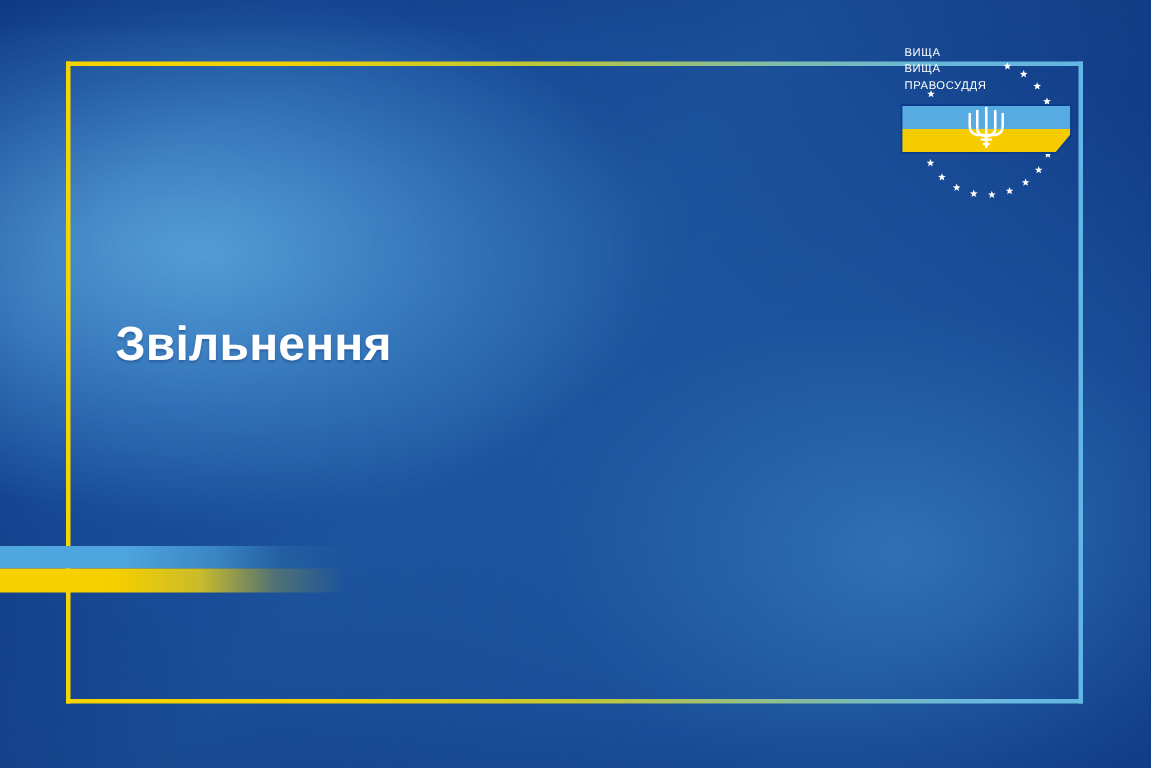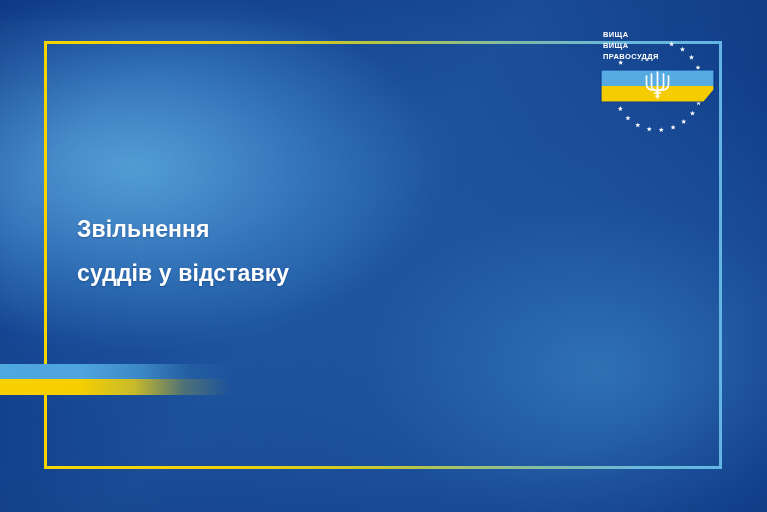--- a/index.html
+++ b/index.html
@@ -102,21 +102,21 @@
 
   
   .title-block {
     position: absolute;
     left: 77px;
     top: 207px;
     width: 520px;
   }
   .title-line {
     color: #ffffff;
-    font-size: 23px;
+    font-size: 32px;
     font-weight: bold;
     line-height: 44px;
     letter-spacing: 0.1px;
     white-space: nowrap;
     text-shadow: 0 1px 2px rgba(8,40,100,0.35);
   }
 
   
   .logo {
     position: absolute;
@@ -124,21 +124,21 @@
     top: 24px;
     width: 130px;
     height: 112px;
   }
   .logo-text {
     position: absolute;
     left: 7px;
     top: 5px;
     color: #ffffff;
     font-size: 7.5px;
-    font-weight: bold;
+    font-weight: normal;
     line-height: 11px;
     letter-spacing: 0.4px;
   }
   .logo-svg {
     position: absolute;
     left: 0;
     top: 0;
   }
 </style>
 </head>
@@ -155,21 +155,20 @@
     <div class="frame-edge frame-right"></div>
     <div class="frame-edge frame-bottom"></div>
     <div class="frame-edge frame-left"></div>
   </div>
 
   <div class="ribbon ribbon-blue"></div>
   <div class="ribbon ribbon-yellow"></div>
 
   <div class="title-block">
     <div class="title-line">Звільнення</div>
-    <div class="title-line">суддів у відставку</div>
   </div>
 
   <div class="logo">
     <div class="logo-text">
       <div>ВИЩА</div>
       <div>ВИЩА</div>
       <div>ПРАВОСУДДЯ</div>
     </div>
 
     <svg class="logo-svg" width="130" height="112" viewBox="0 0 130 112">

